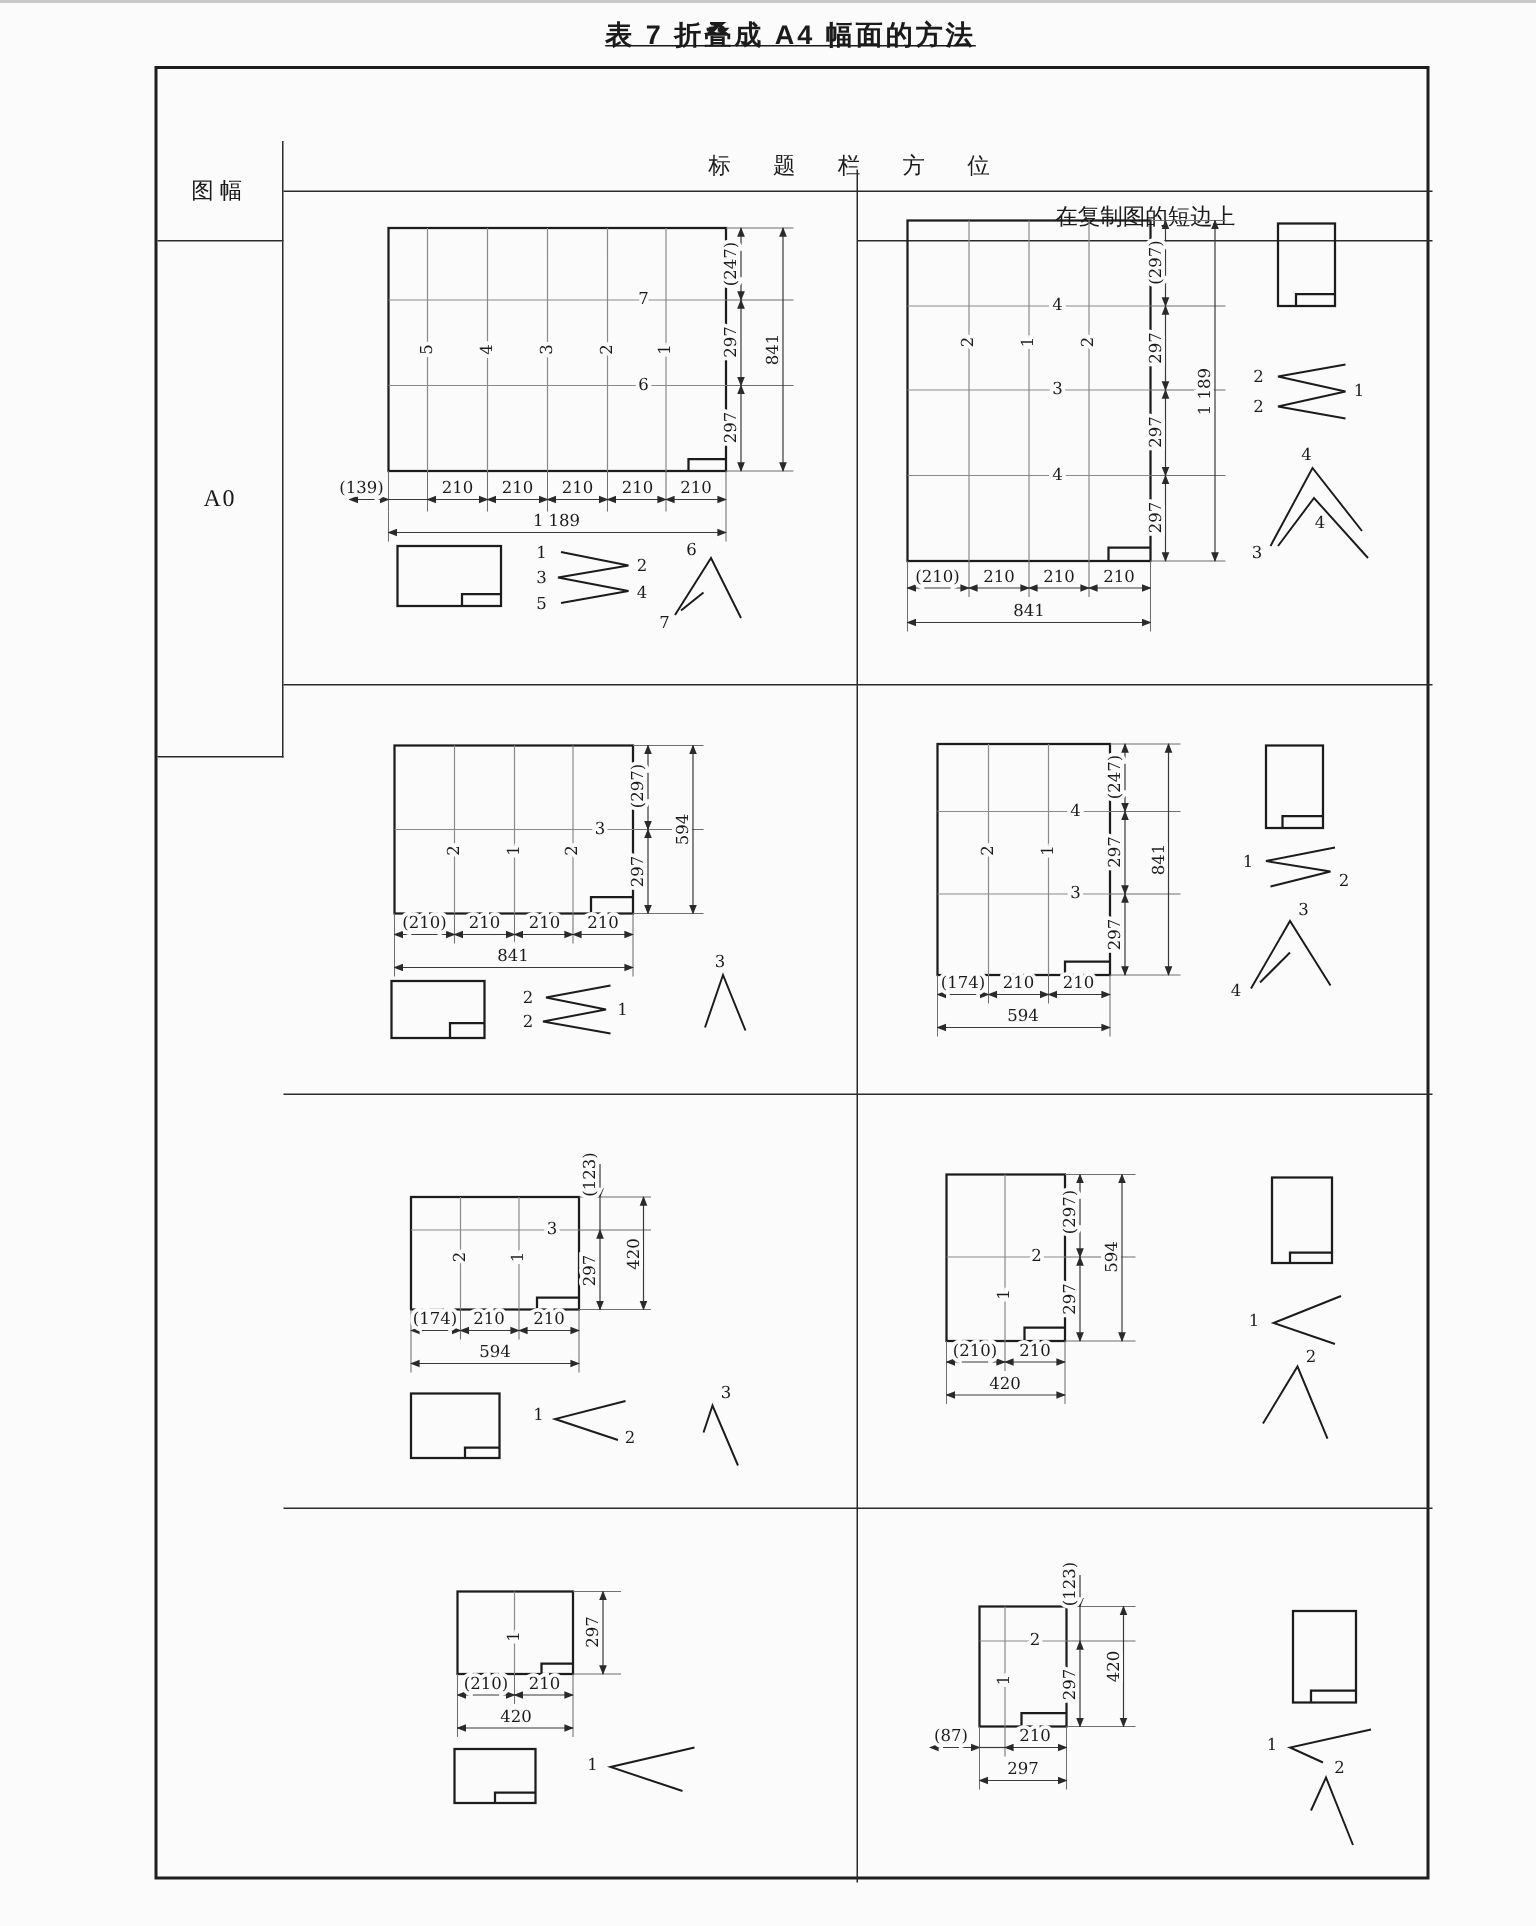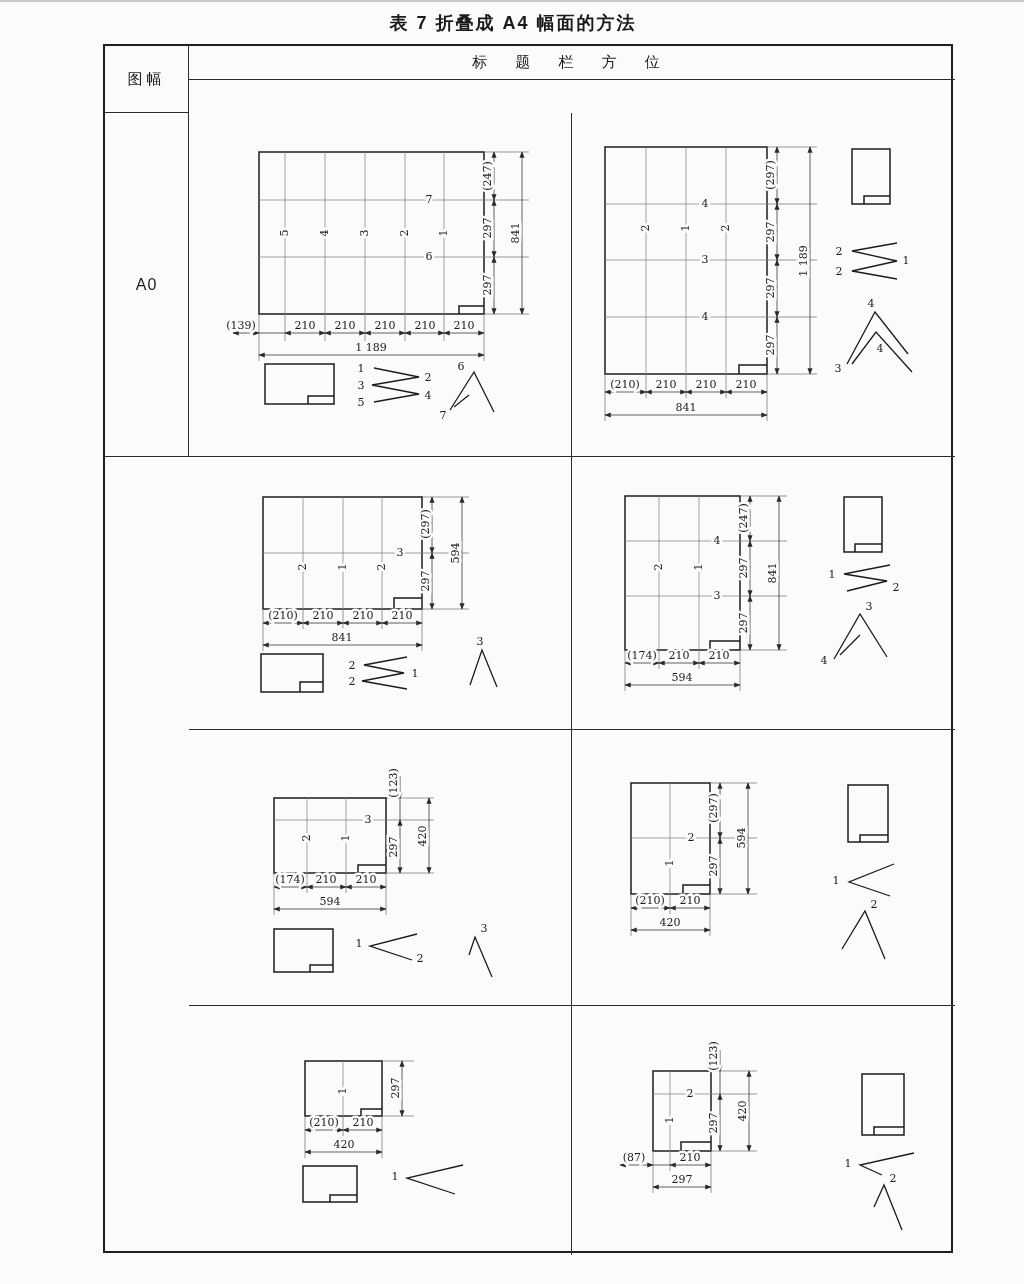--- a/index.html
+++ b/index.html
@@ -1,31 +1,31 @@
 <!DOCTYPE html>
 <html><head>
 <meta charset="utf-8">
 <style>
   html,body{margin:0;padding:0;}
   body{width:1024px;height:1284px;background:#fbfbfb;position:relative;
        font-family:"Liberation Sans",sans-serif;color:#1b1b1b;overflow:hidden;}
   .scan-top{position:absolute;top:0;left:0;width:100%;height:2px;background:#c9c9c9;}
-  .caption{position:absolute;left:88px;top:11px;width:850px;text-align:center;
-           font-weight:bold;font-size:18px;letter-spacing:2px;}
+  .caption{position:absolute;left:102px;top:11px;width:850px;text-align:center;
+           font-weight:bold;font-size:18px;letter-spacing:2px;text-decoration:underline;}
   .units{position:absolute;right:94px;top:18px;font-size:14px;margin-top:40px;}
   .tbl{position:absolute;left:103px;top:44px;width:850px;height:1209px;
        border:2px solid #1f1f1f;box-sizing:border-box;background:#fbfbfb;}
   .cell{position:absolute;box-sizing:border-box;}
   .bb{border-bottom:1px solid #2b2b2b;}
   .br{border-right:1px solid #2b2b2b;}
-  .ctr{display:flex;align-items:center;justify-content:center;}
+  .ctr{display:flex;align-items:center;justify-content:center;margin-top:48px;}
   .hdr{font-size:15px;}
   .title-sp{letter-spacing:12px;}
   .fig-sp{letter-spacing:4px;}
-  .size-lbl{font-family:Liberation Sans, sans-serif;font-size:16px;letter-spacing:1px;text-align:center;}
+  .size-lbl{font-family:Liberation Serif, serif;font-size:16px;letter-spacing:1px;text-align:center;}
   svg{display:block;}
   svg text{font-family:"DejaVu Serif",serif;font-size:11px;fill:#1b1b1b;
            text-anchor:middle;dominant-baseline:middle;}
   .r{fill:none;stroke:#1c1c1c;stroke-width:1.5;}
   .f{stroke:#8a8a8a;stroke-width:0.8;}
   .d{stroke:#3a3a3a;stroke-width:0.8;fill:none;}
   .e{stroke:#6f6f6f;stroke-width:0.7;}
   .g{fill:none;stroke:#1c1c1c;stroke-width:1.3;}
   .h{stroke:#fbfbfb;stroke-width:5;paint-order:stroke;}
 </style>
@@ -41,20 +41,21 @@
     <marker id="arr" viewBox="0 0 10 10" refX="9" refY="5" markerWidth="8" markerHeight="8" orient="auto-start-reverse">
       <path d="M0,1 L10,5 L0,9 z" fill="#2a2a2a"></path>
     </marker>
   </defs>
 </svg>
 
 <div class="tbl">
 
   <div class="cell bb br ctr hdr fig-sp" style="left:0;top:0;width:84px;height:67px">图幅</div>
   <div class="cell bb ctr hdr title-sp" style="left:84px;top:0;width:766px;height:34px">标 题 栏 方 位</div>
+  <div class="cell bb ctr hdr" style="left:467px;top:34px;width:383px;height:33px">在复制图的短边上</div>
 
   <div class="cell bb br ctr size-lbl" style="left:0;top:67px;width:84px;height:344px">A0</div>
 
   <div class="cell bb br" style="left:84px;top:67px;width:383px;height:344px">
   <svg width="383" height="344" viewBox="0 0 383 344">
     <g>
       <rect class="r" x="70" y="39" width="225" height="162"></rect>
       <line class="f" x1="96" y1="39" x2="96" y2="201"></line>
           <line class="f" x1="136" y1="39" x2="136" y2="201"></line>
       <line class="f" x1="176" y1="39" x2="176" y2="201"></line>

